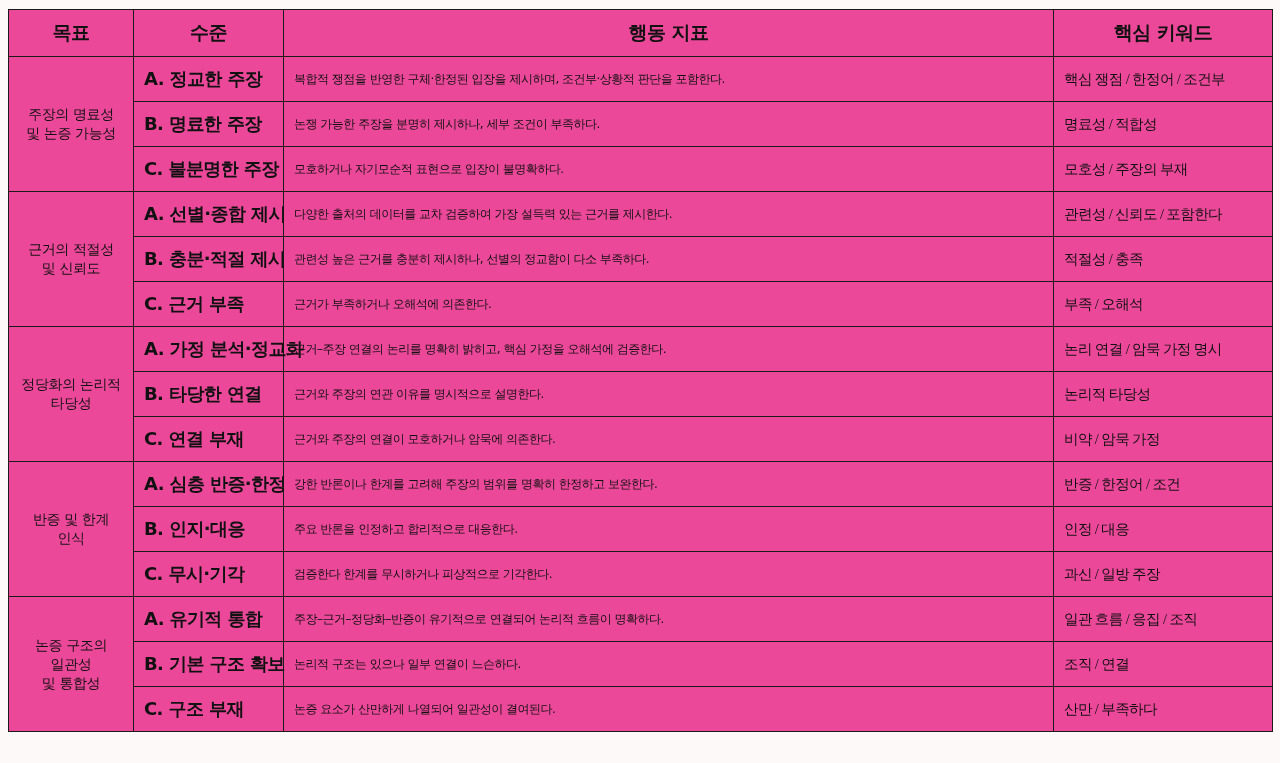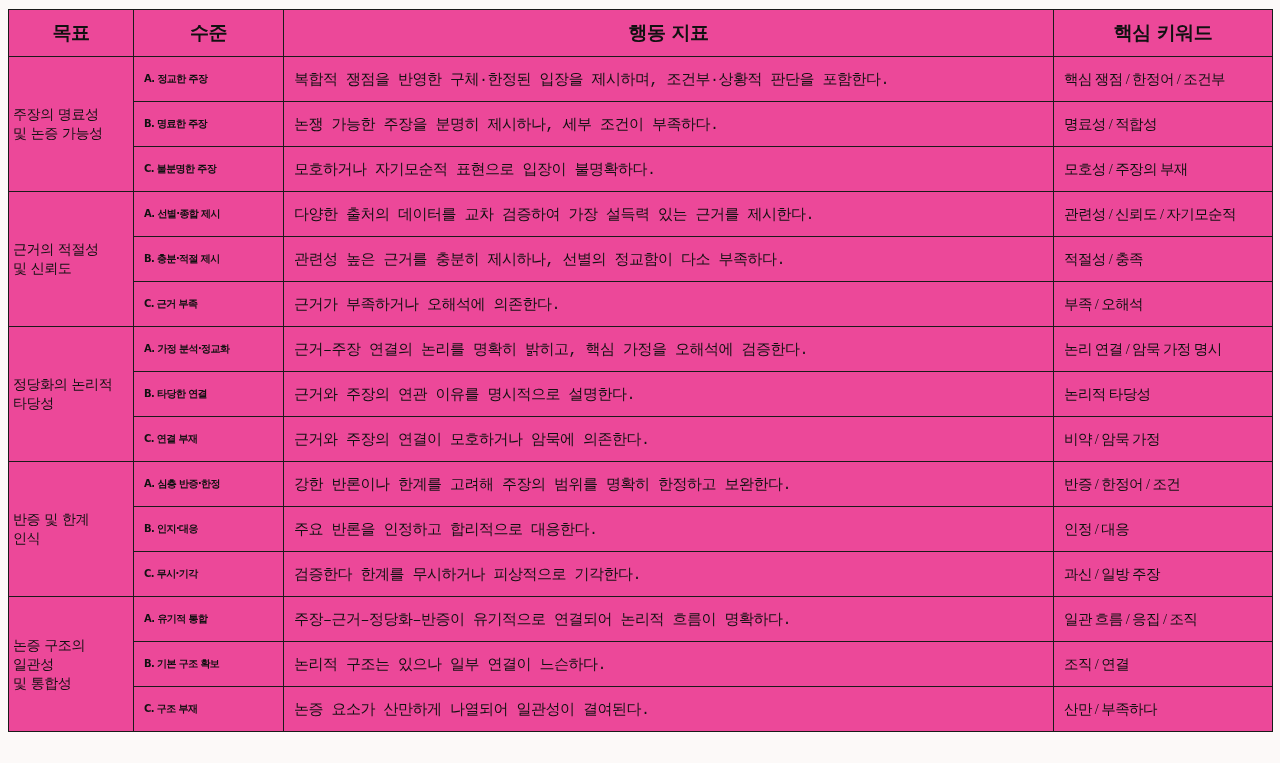--- a/index.html
+++ b/index.html
@@ -35,39 +35,39 @@
     font-size: 19px;
     font-weight: bold;
     text-align: center;
     letter-spacing: -0.5px;
   }
   .col-goal { width: 125px; }
   .col-level { width: 150px; }
   .col-behavior { width: 770px; }
   .col-keyword { width: 219px; }
   td.goal {
+    text-align: center;
     font-size: 14px;
     line-height: 19px;
     padding: 0 4px;
     letter-spacing: -0.4px;
     white-space: pre-line;
   }
   td.level {
-    font-size: 10px;
+    font-size: 18px;
     font-weight: bold;
     letter-spacing: -0.6px;
     white-space: nowrap;
     padding-left: 10px;
     padding-right: 0;
   }
   td.behavior {
-    font-size: 15px;
+    font-size: 12px;
     letter-spacing: -0.5px;
     white-space: nowrap;
-    font-family: Liberation Mono, monospace;
   }
   td.keyword {
     font-size: 14.5px;
     letter-spacing: -0.6px;
     white-space: nowrap;
     font-family: Liberation Serif, serif;
   }
 </style>
 </head>
 <body>
@@ -105,21 +105,21 @@
       <td class="level">C. 불분명한 주장</td>
       <td class="behavior">모호하거나 자기모순적 표현으로 입장이 불명확하다.</td>
       <td class="keyword">모호성 / 주장의 부재</td>
     </tr>
 
     <tr>
       <td class="goal" rowspan="3">근거의 적절성
 및 신뢰도</td>
       <td class="level">A. 선별·종합 제시</td>
       <td class="behavior">다양한 출처의 데이터를 교차 검증하여 가장 설득력 있는 근거를 제시한다.</td>
-      <td class="keyword">관련성 / 신뢰도 / 자기모순적</td>
+      <td class="keyword">관련성 / 신뢰도 / 포함한다</td>
     </tr>
     <tr>
       <td class="level">B. 충분·적절 제시</td>
       <td class="behavior">관련성 높은 근거를 충분히 제시하나, 선별의 정교함이 다소 부족하다.</td>
       <td class="keyword">적절성 / 충족</td>
     </tr>
     <tr>
       <td class="level">C. 근거 부족</td>
       <td class="behavior">근거가 부족하거나 오해석에 의존한다.</td>
       <td class="keyword">부족 / 오해석</td>

